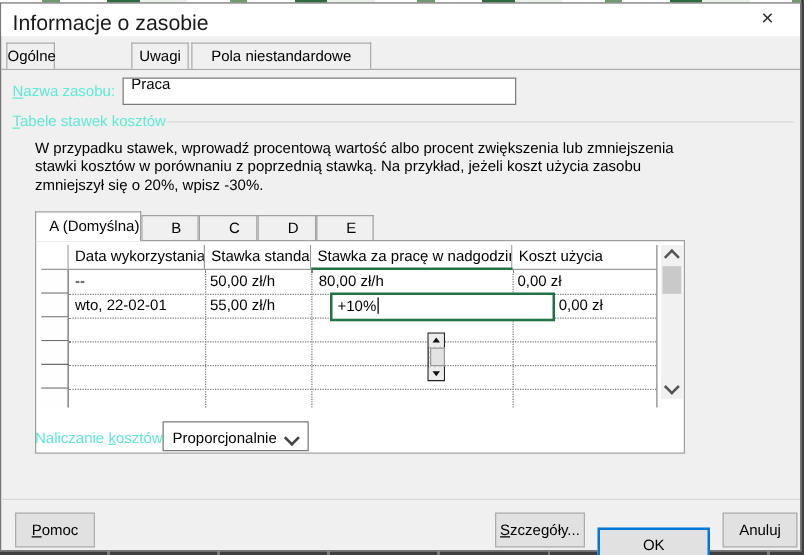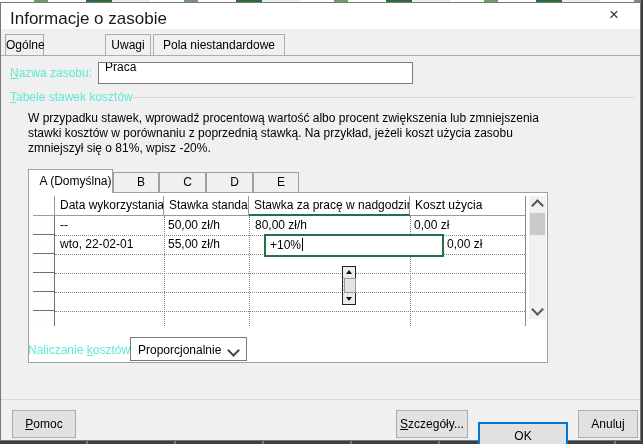--- a/index.html
+++ b/index.html
@@ -86,32 +86,32 @@
 
   <div class="abs dialog"></div>
 
   <div class="abs titlebar"></div>
   <div class="abs title-text">Informacje o zasobie</div>
   <div class="abs close-btn">×</div>
 
   <div class="abs tabline"></div>
   <div class="abs tab inactive" style="left:5px;width:39px;"><span>Ogólne</span></div>
   <div class="abs tab inactive" style="left:105px;width:46px;"><span>Uwagi</span></div>
-  <div class="abs tab inactive" style="left:153px;width:132px;"><span>Pola niestandardowe</span></div>
+  <div class="abs tab inactive" style="left:153px;width:144px;"><span>Pola niestandardowe</span></div>
 
   <div class="abs lbl" style="left:10px;top:66px;"><span class="key">N</span><span>azwa zasobu:</span></div>
   <input class="abs text-input" value="Praca" style="">
 
   <div class="abs lbl" style="left:10px;top:90px;"><span class="key">T</span><span>abele stawek kosztów</span></div>
   <div class="abs group-line"></div>
 
   <div class="abs instructions">
     <div>W przypadku stawek, wprowadź procentową wartość albo procent zwiększenia lub zmniejszenia</div>
     <div>stawki kosztów w porównaniu z poprzednią stawką. Na przykład, jeżeli koszt użycia zasobu</div>
-    <div>zmniejszył się o 81%, wpisz -20%.</div>
+    <div>zmniejszył się o 20%, wpisz -30%.</div>
   </div>
 
   <div class="abs rtab active" style="left:28px;width:85px;"><span>A (Domyślna)</span></div>
   <div class="abs rtab inactive" style="left:113px;width:46px;"><span>B</span></div>
   <div class="abs rtab inactive" style="left:159px;width:47px;"><span>C</span></div>
   <div class="abs rtab inactive" style="left:206px;width:47px;"><span>D</span></div>
   <div class="abs rtab inactive" style="left:253px;width:46px;"><span>E</span></div>
 
   <div class="abs tbl">
 

